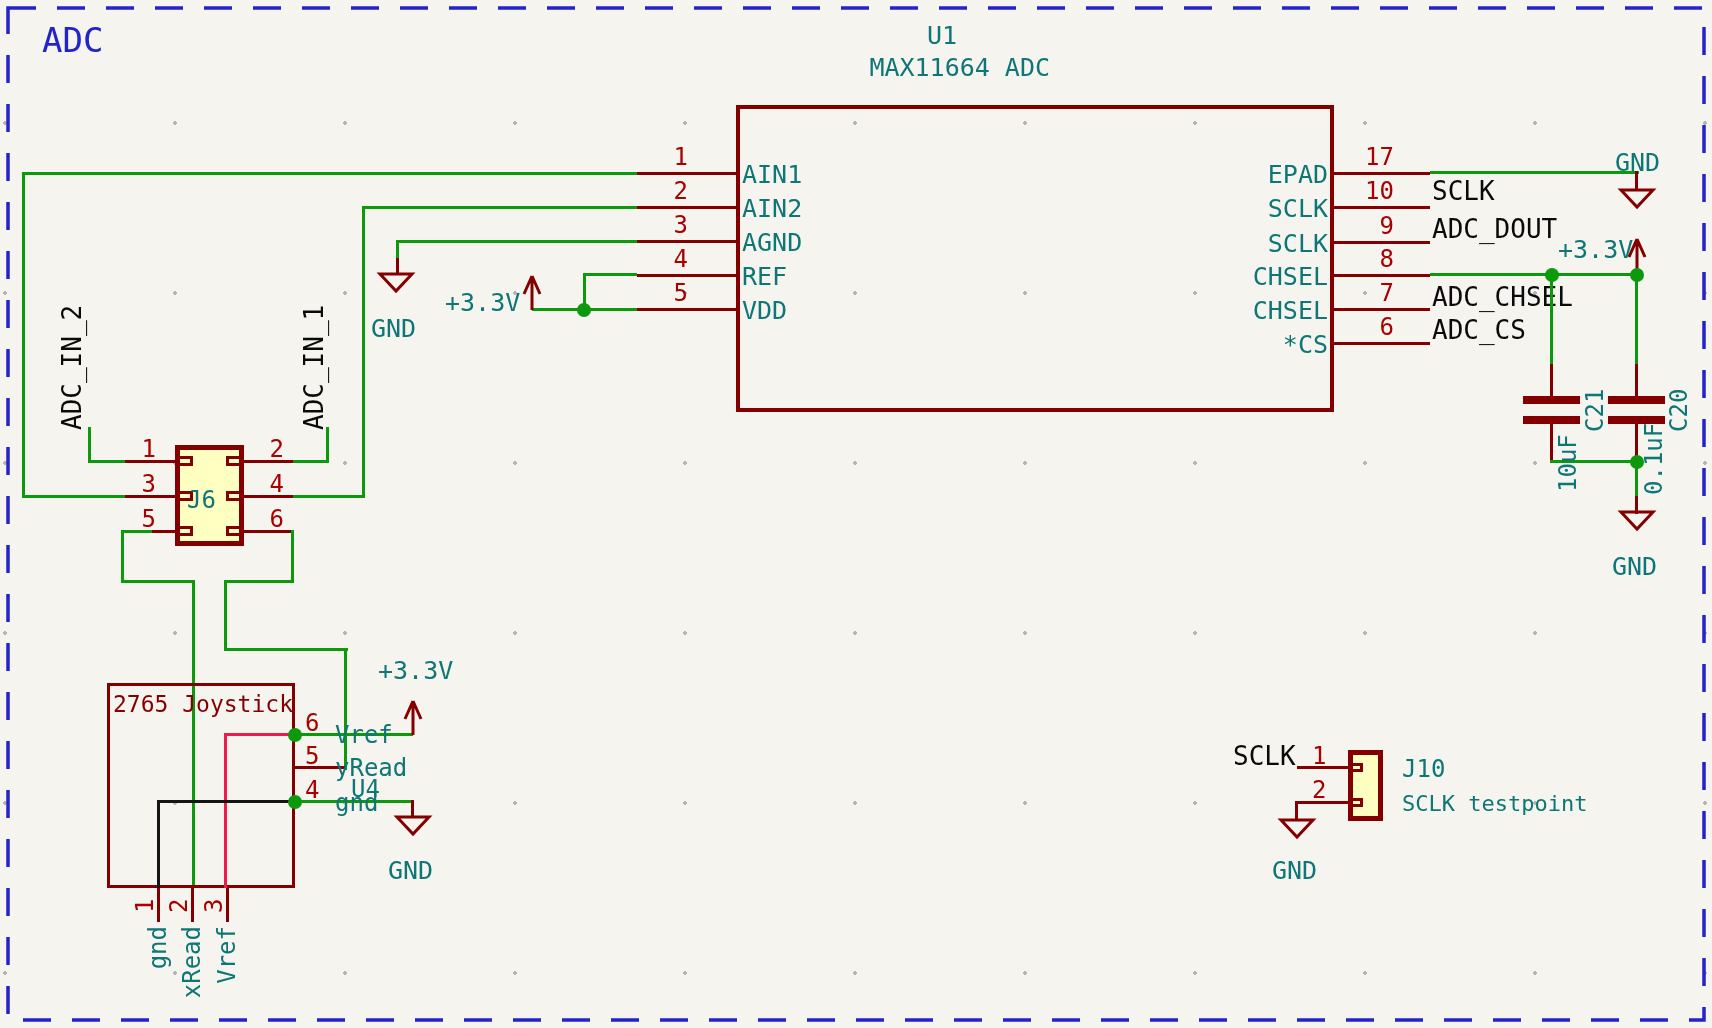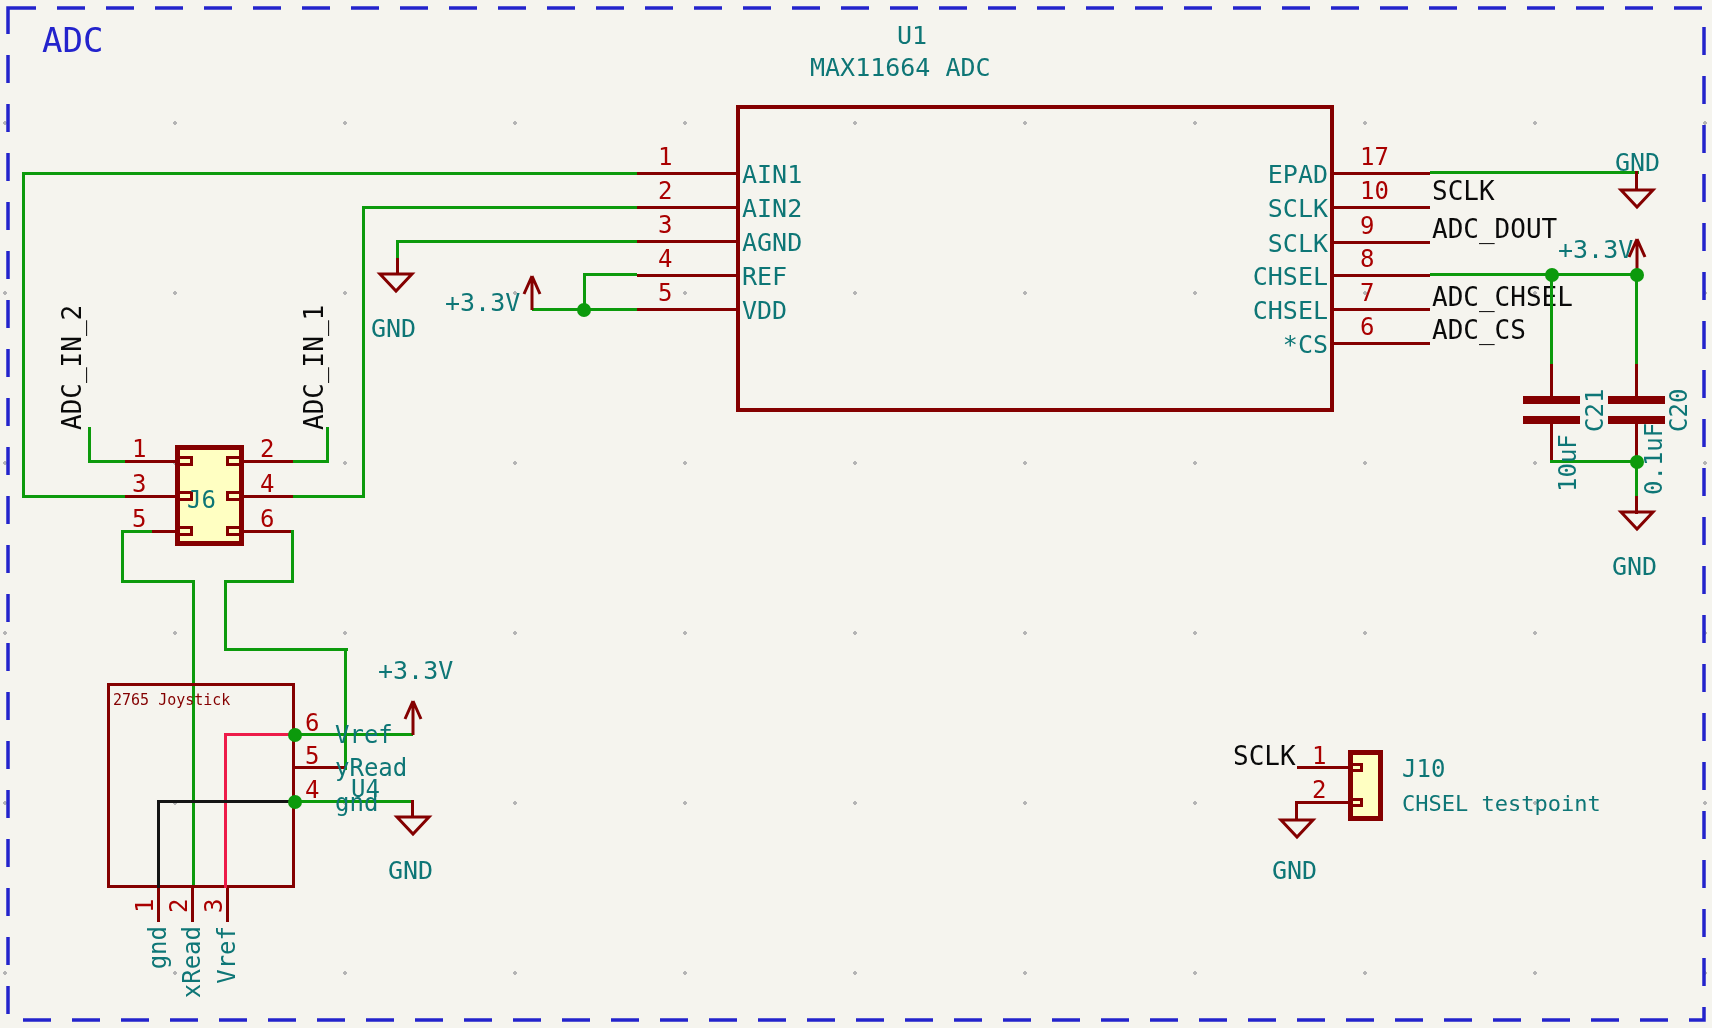--- a/index.html
+++ b/index.html
@@ -7,22 +7,22 @@
     background-color:#F5F4EE;
     background-image:radial-gradient(circle,#B4B4B4 1.7px,rgba(0,0,0,0) 2px);
     background-size:170px 170px;background-position:90px 38px;
     font-family:"DejaVu Sans Mono","Liberation Mono",monospace;}
   .w{position:absolute;background:#0C9A0C}
   .r{position:absolute;background:#840000}
   .k{position:absolute;background:#141414}
   .p{position:absolute;background:#ED1C49}
   .t{position:absolute;line-height:1.08;white-space:pre}
   .teal{color:#0E7676}.num{color:#A90000}.blk{color:#0A0A0A}.mar{color:#840000}.blue{color:#2323CC}
-  .f34{font-size:34px}.f26{font-size:26px}.f25{font-size:25px}.f24{font-size:24px}.f22{font-size:22px}.f19{font-size:15px}
-  .ctr{text-align:left}.rgt{text-align:right}
+  .f34{font-size:34px}.f26{font-size:26px}.f25{font-size:25px}.f24{font-size:24px}.f22{font-size:22px}.f19{font-size:23px}
+  .ctr{text-align:right}.rgt{text-align:right}
   .rot{transform:rotate(-90deg);transform-origin:0 0}
   .rotd{transform:rotate(-90deg) translateX(-100%);transform-origin:0 0}
   .dot{position:absolute;width:14px;height:14px;border-radius:50%;background:#0C9A0C}
   .box{position:absolute;border:4px solid #840000;box-sizing:border-box;background:transparent}
   .ybox{position:absolute;border:5px solid #840000;box-sizing:border-box;background:#FFFFC2}
   .notch{position:absolute;border:3px solid #840000;box-sizing:border-box;background:transparent}
   svg{position:absolute;overflow:visible}
 </style>
 </head>
 <body>
@@ -216,21 +216,21 @@
   <svg style="left:1278px;top:818px" width="38" height="22">
       <path d="M3 2 H35 L19 19 Z" fill="none" stroke="#840000" stroke-width="3"></path>
     </svg>
   <div class="t teal f25" style="left:1272px;top:857px">GND</div>
   <div class="ybox" style="left:1348px;top:750px;width:35px;height:71px"></div>
   <div class="notch" style="left:1348px;top:763px;width:15px;height:9px"></div>
   <div class="notch" style="left:1348px;top:798px;width:15px;height:9px"></div>
   <div class="t num f24" style="left:1312px;top:744px">1</div>
   <div class="t num f24" style="left:1312px;top:778px">2</div>
   <div class="t teal f24" style="left:1402px;top:757px">J10</div>
-  <div class="t teal f22" style="left:1402px;top:792px">CHSEL testpoint</div>
+  <div class="t teal f22" style="left:1402px;top:792px">SCLK testpoint</div>
 
   <div class="dot" style="left:577px;top:303px"></div>
   <div class="dot" style="left:288px;top:728px"></div>
   <div class="dot" style="left:288px;top:795px"></div>
   <div class="dot" style="left:1545px;top:268px"></div>
   <div class="dot" style="left:1630px;top:268px"></div>
   <div class="dot" style="left:1630px;top:455px"></div>
 
 </div>
 

